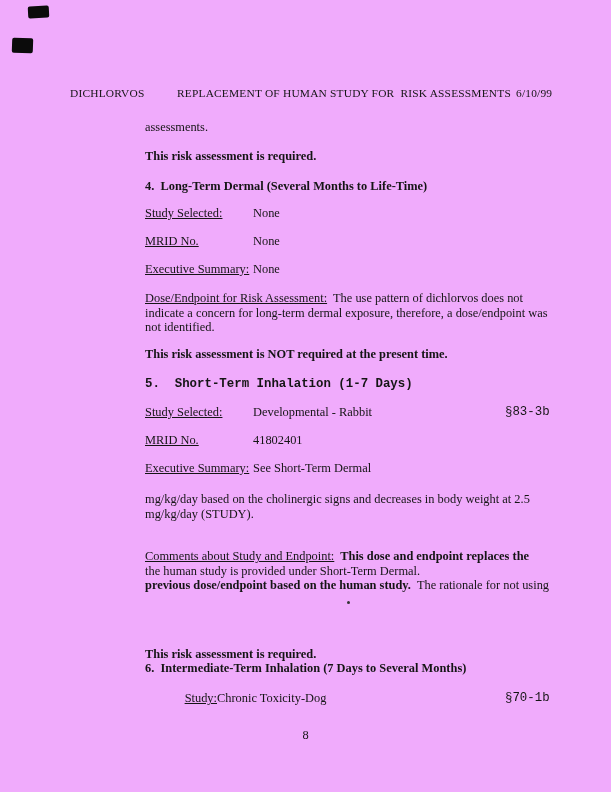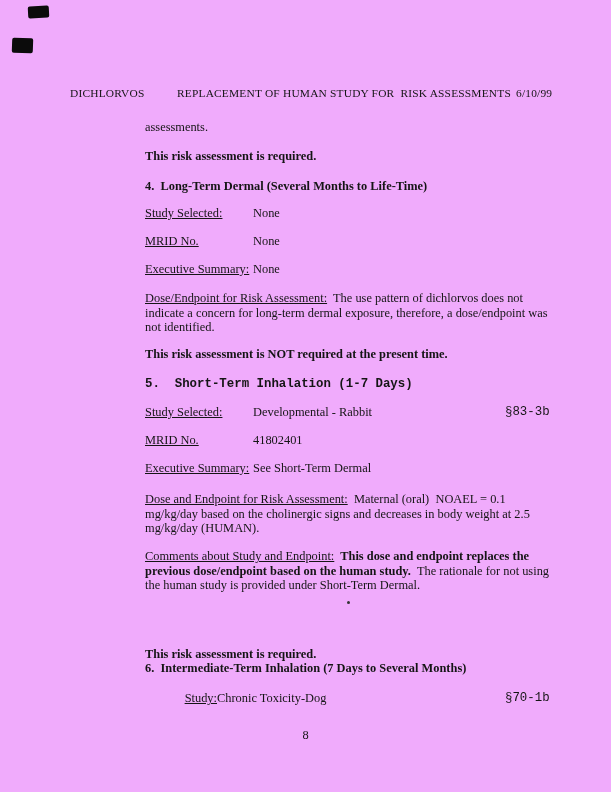--- a/index.html
+++ b/index.html
@@ -70,29 +70,28 @@
     <span class="tag">§83-3b</span>
   </div>
   <div class="row" style="top:433px;">
     <span class="lbl w108">MRID No.</span><span>41802401</span>
   </div>
   <div class="row" style="top:461px;">
     <span class="lbl w108">Executive Summary:</span><span>See Short-Term Dermal</span>
   </div>
 
   <div class="para" style="top:492px;">
-    <div><span class="u">Dose and Endpoint for Risk Assessment:</span><span class="pre">  Maternal (oral)  NOAEL = 0.1</span></div>
     <div>mg/kg/day based on the cholinergic signs and decreases in body weight at 2.5</div>
-    <div>mg/kg/day (HUMAN).</div>
+    <div>mg/kg/day (STUDY).</div>
   </div>
 
   <div class="para" style="top:549px;">
     <div><span class="u">Comments about Study and Endpoint:</span><span class="b pre">  This dose and endpoint replaces the</span></div>
+    <div>the human study is provided under Short-Term Dermal.</div>
     <div><span class="b pre">previous dose/endpoint based on the human study.</span><span class="pre">  The rationale for not using</span></div>
-    <div>the human study is provided under Short-Term Dermal.</div>
   </div>
 
 
   <div class="abs b" style="left:145px;top:647px;">This risk assessment is required.</div>
 
   <div class="abs b pre" style="left:145px;top:661px;">6.  Intermediate-Term Inhalation (7 Days to Several Months)</div>
 
   <div class="row" style="top:691px;">
     <span class="lbl w72">Study:</span><span>Chronic Toxicity-Dog</span>
     <span class="tag">§70-1b</span>

